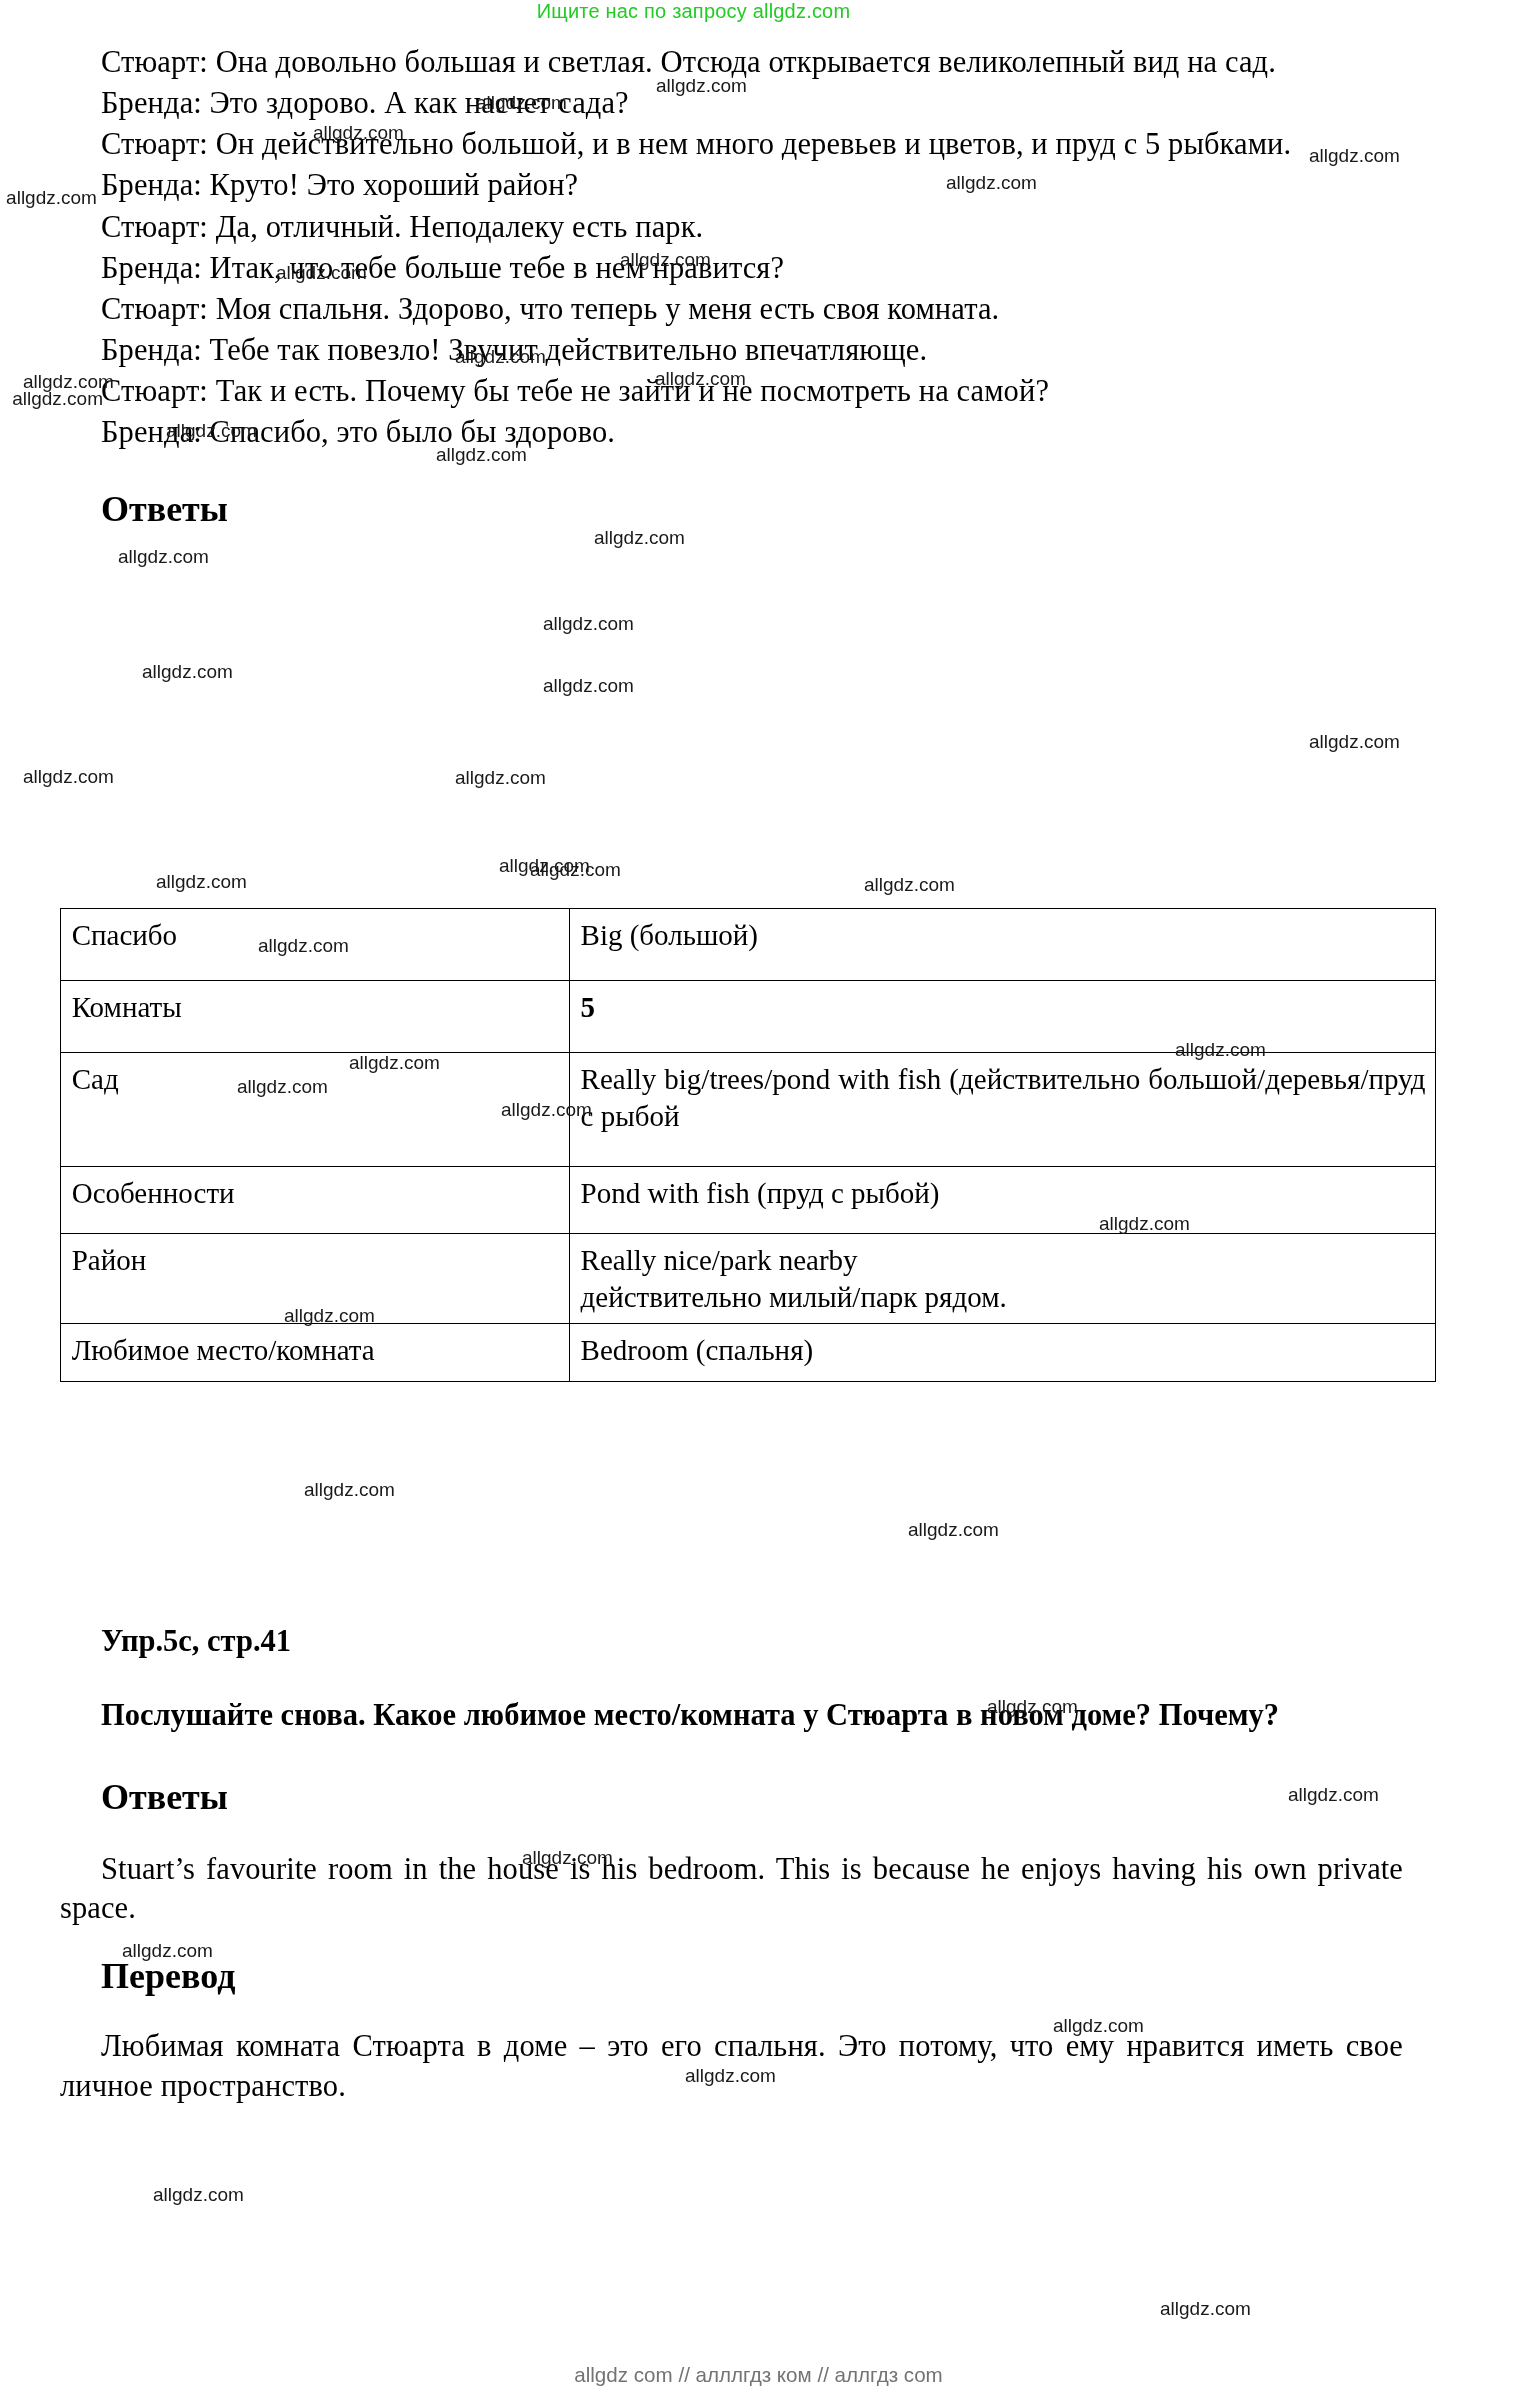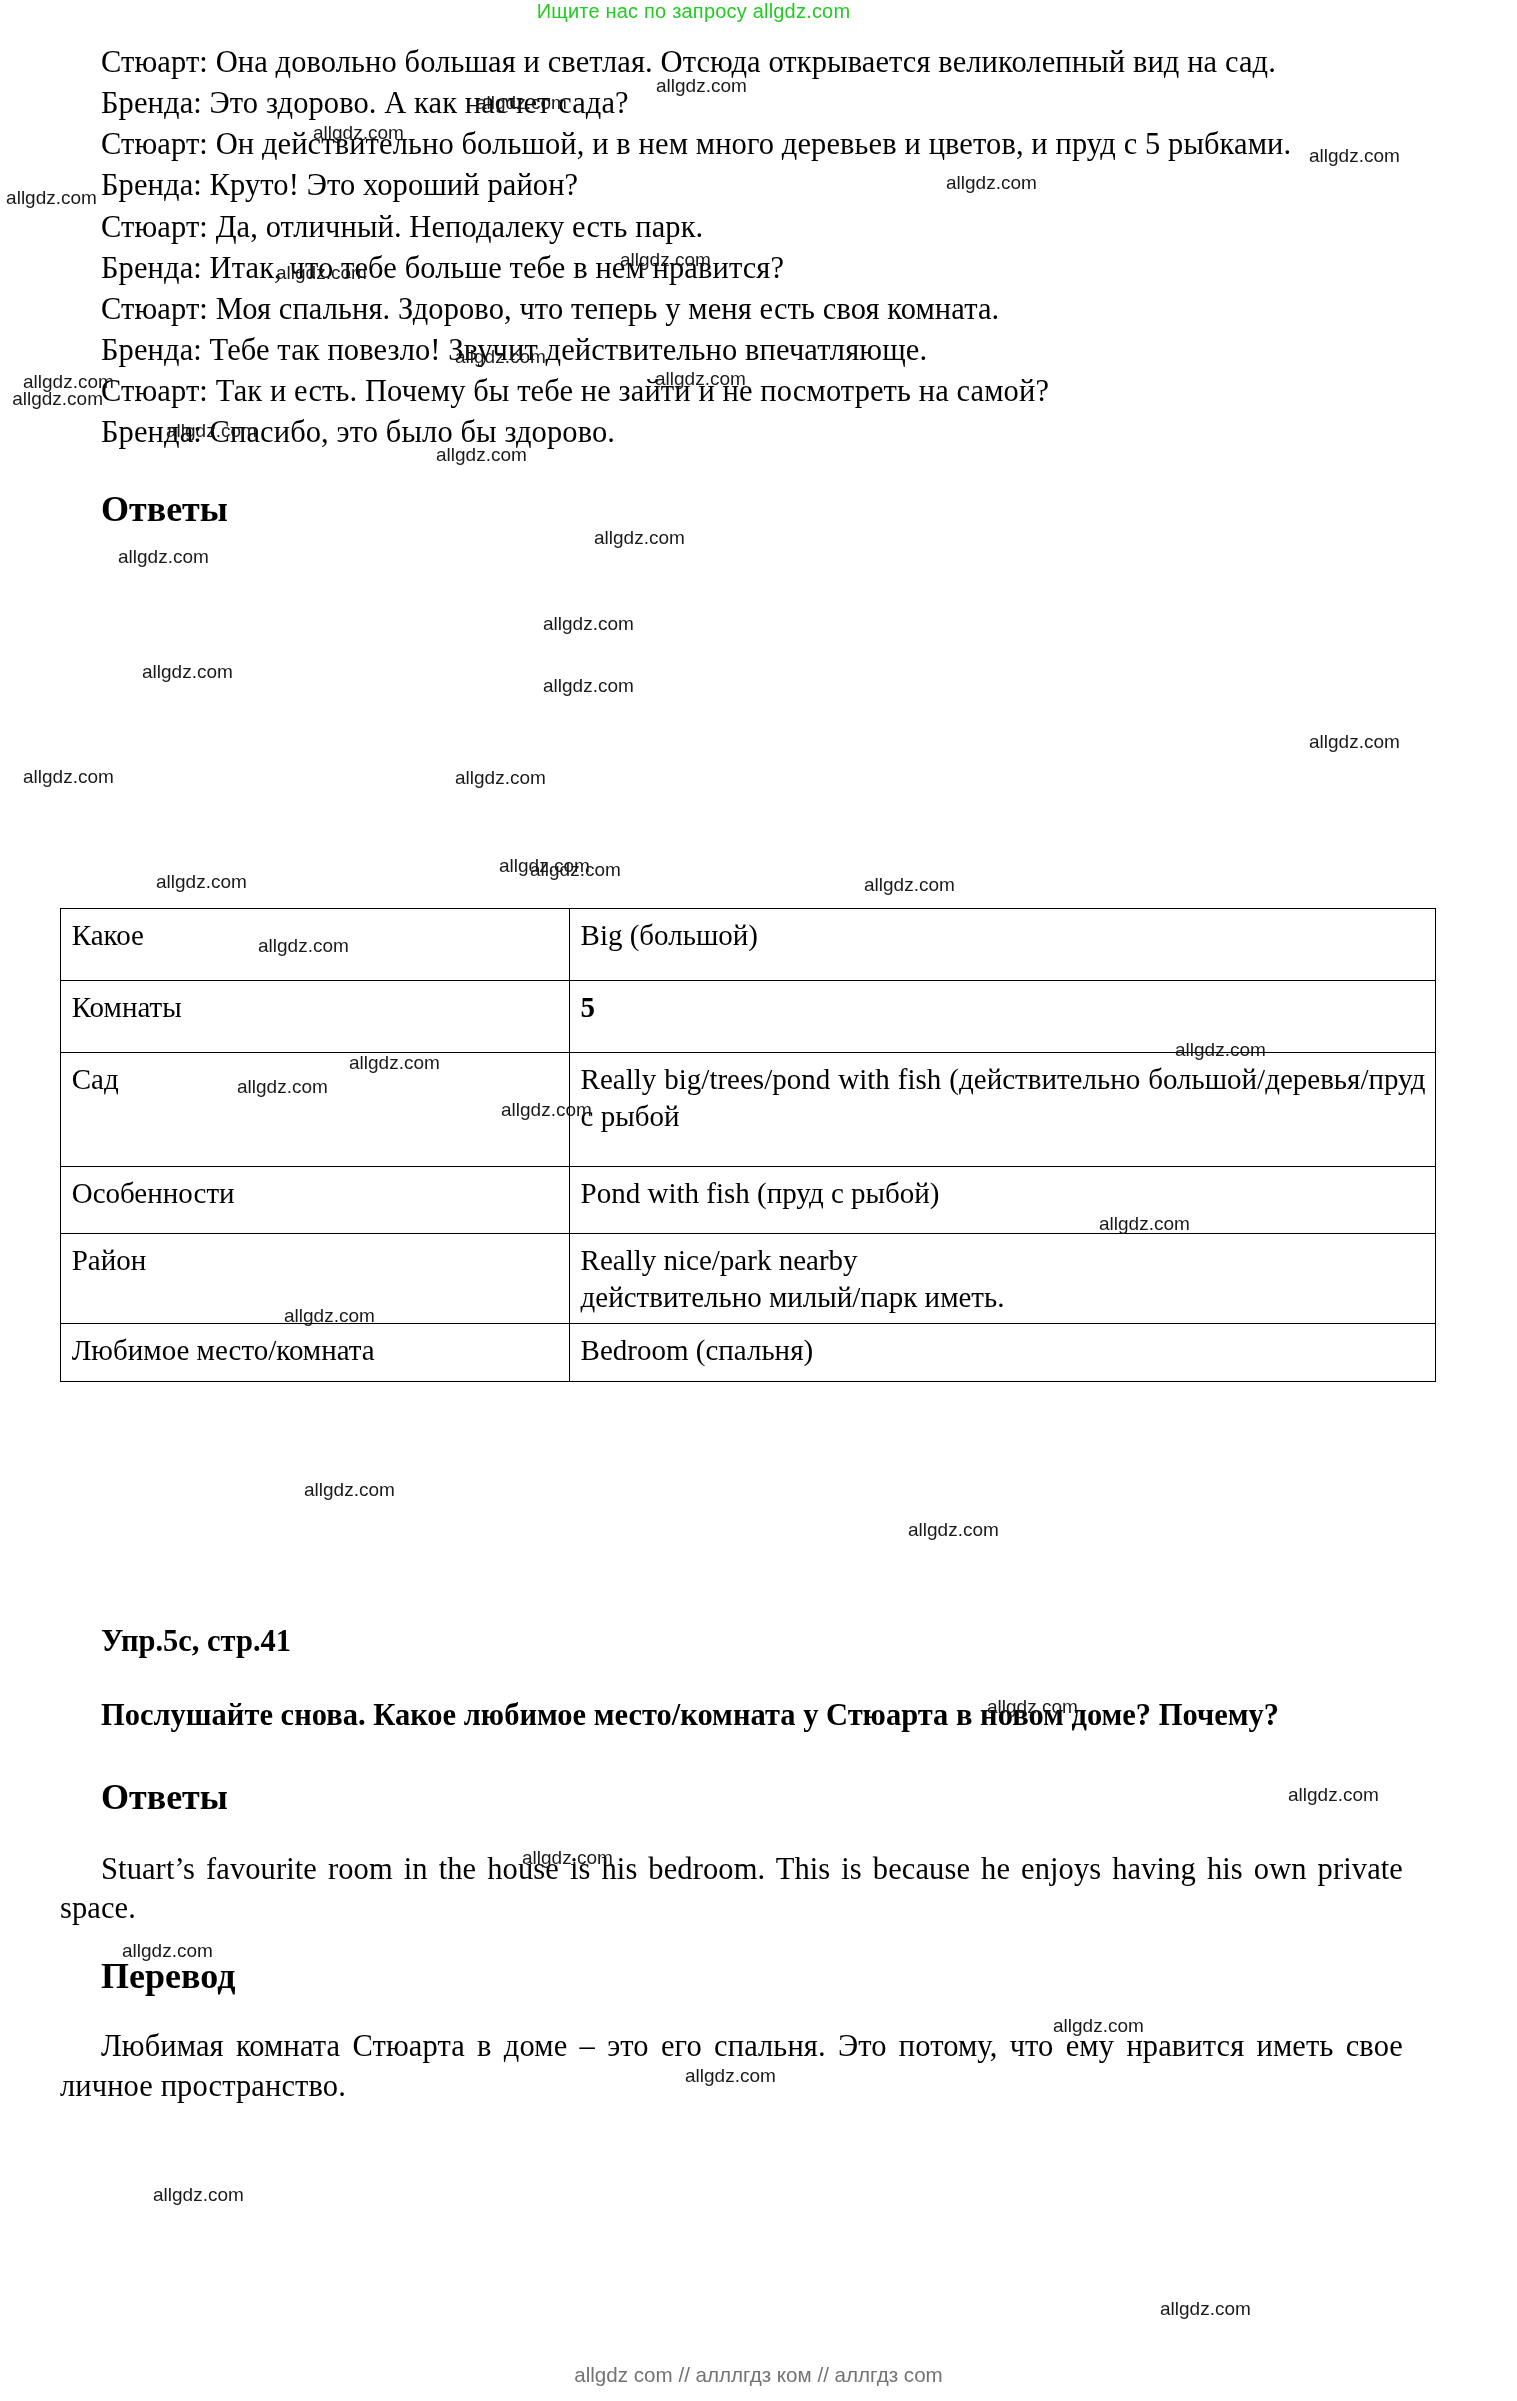--- a/index.html
+++ b/index.html
@@ -150,39 +150,39 @@
   <p class="para last-line-left">Бренда: Спасибо, это было бы здорово.</p>
 
   <div style="height:34px"></div>
 
   <p class="heading">Ответы</p>
 </div>
 
 <table class="answers-table">
   <tbody>
     <tr class="row-h1">
-      <td class="key">Какое</td>
+      <td class="key">Спасибо</td>
       <td class="value">Big (большой)</td>
     </tr>
     <tr class="row-h2">
       <td class="key">Комнаты</td>
       <td class="value bold5">5</td>
     </tr>
     <tr class="row-h3">
       <td class="key">Сад</td>
       <td class="value jst">Really big/trees/pond with fish (действительно большой/деревья/пруд с рыбой</td>
     </tr>
     <tr class="row-h4">
       <td class="key">Особенности</td>
       <td class="value">Pond with fish (пруд с рыбой)</td>
     </tr>
     <tr class="row-h5">
       <td class="key">Район</td>
       <td class="value" style="white-space:pre-line">Really nice/park nearby
-действительно милый/парк иметь.</td>
+действительно милый/парк рядом.</td>
     </tr>
     <tr class="row-h6">
       <td class="key">Любимое место/комната</td>
       <td class="value">Bedroom (спальня)</td>
     </tr>
   </tbody>
 </table>
 
 <div class="page" style="top:1624px">
 

